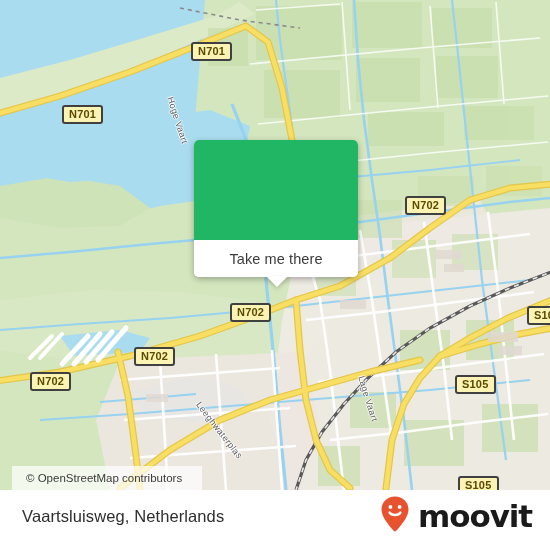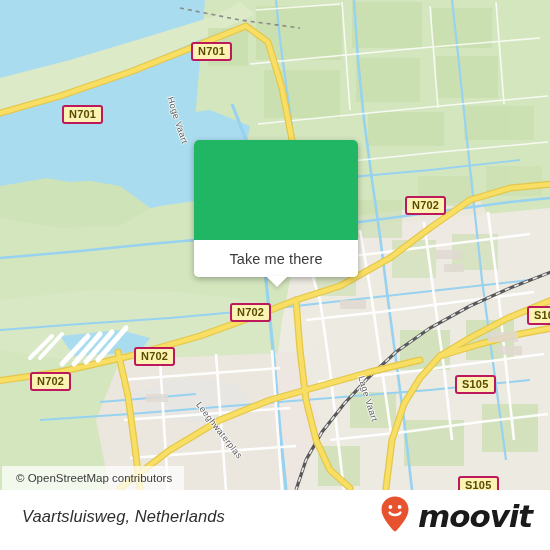--- a/index.html
+++ b/index.html
@@ -26,21 +26,21 @@
     height: 490px;
     overflow: hidden;
     background: #AADCEF;
   }
   #map svg { display: block; }
 
   
   .shield {
     position: absolute;
     background: #FBF3B3;
-    border: 2px solid #be185d;
+    border: 2px solid #404040;
     border-radius: 3px;
     color: #5A4A00;
     font-size: 11px;
     font-weight: bold;
     letter-spacing: .2px;
     padding: 1px 5px 2px 5px;
     line-height: 12px;
     white-space: nowrap;
     font-family: "Liberation Sans", sans-serif;
     box-sizing: border-box;
@@ -105,24 +105,24 @@
     width: 0; height: 0;
     border-left: 11px solid transparent;
     border-right: 11px solid transparent;
     border-top: 11px solid #ffffff;
     filter: drop-shadow(0 2px 2px rgba(0,0,0,.18));
   }
 
   
   #attribution {
     position: absolute;
-    left: 2px;
+    left: 12px;
     bottom: 0px;
     height: 24px;
-    padding: 0 12px 0 14px;
+    padding: 0 20px 0 14px;
     display: flex;
     align-items: center;
     background: rgba(255,255,255,.72);
     color: #3a3a3a;
     font-size: 11.5px;
     font-family: "Liberation Sans", sans-serif;
     z-index: 50;
   }
 
   
@@ -131,21 +131,20 @@
     left: 0;
     top: 490px;
     width: 550px;
     height: 60px;
     background: #ffffff;
     display: flex;
     align-items: center;
     justify-content: space-between;
     box-sizing: border-box;
     padding: 0 18px 8px 22px;
-    font-style: italic;
   }
   #footer-title {
     color: #2e2e2e;
     font-size: 16.5px;
     letter-spacing: .1px;
     font-family: "Liberation Sans", sans-serif;
   }
   #brand {
     display: flex;
     align-items: center;

